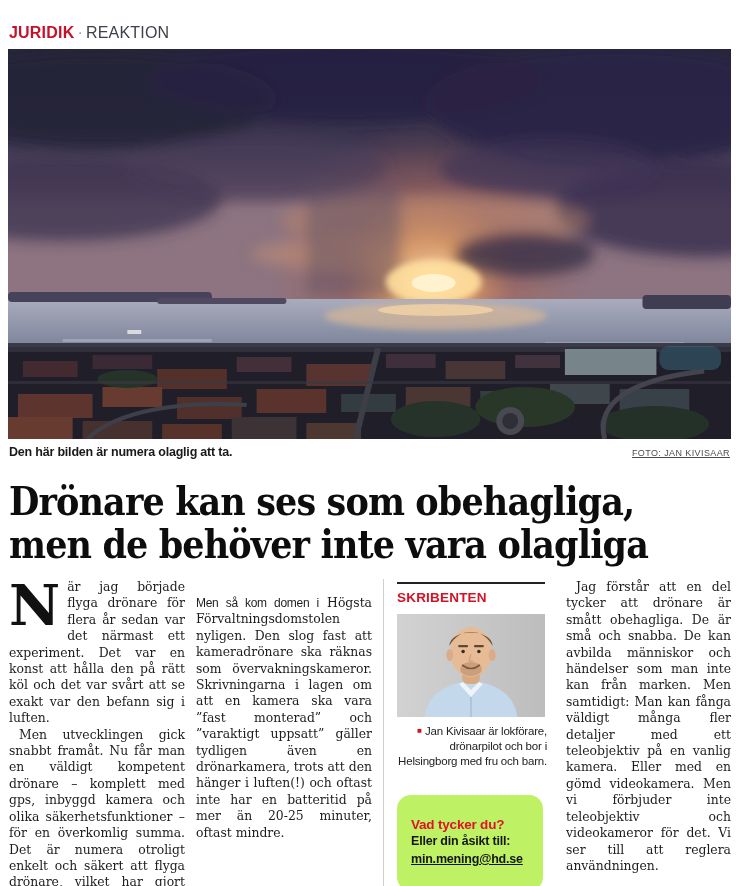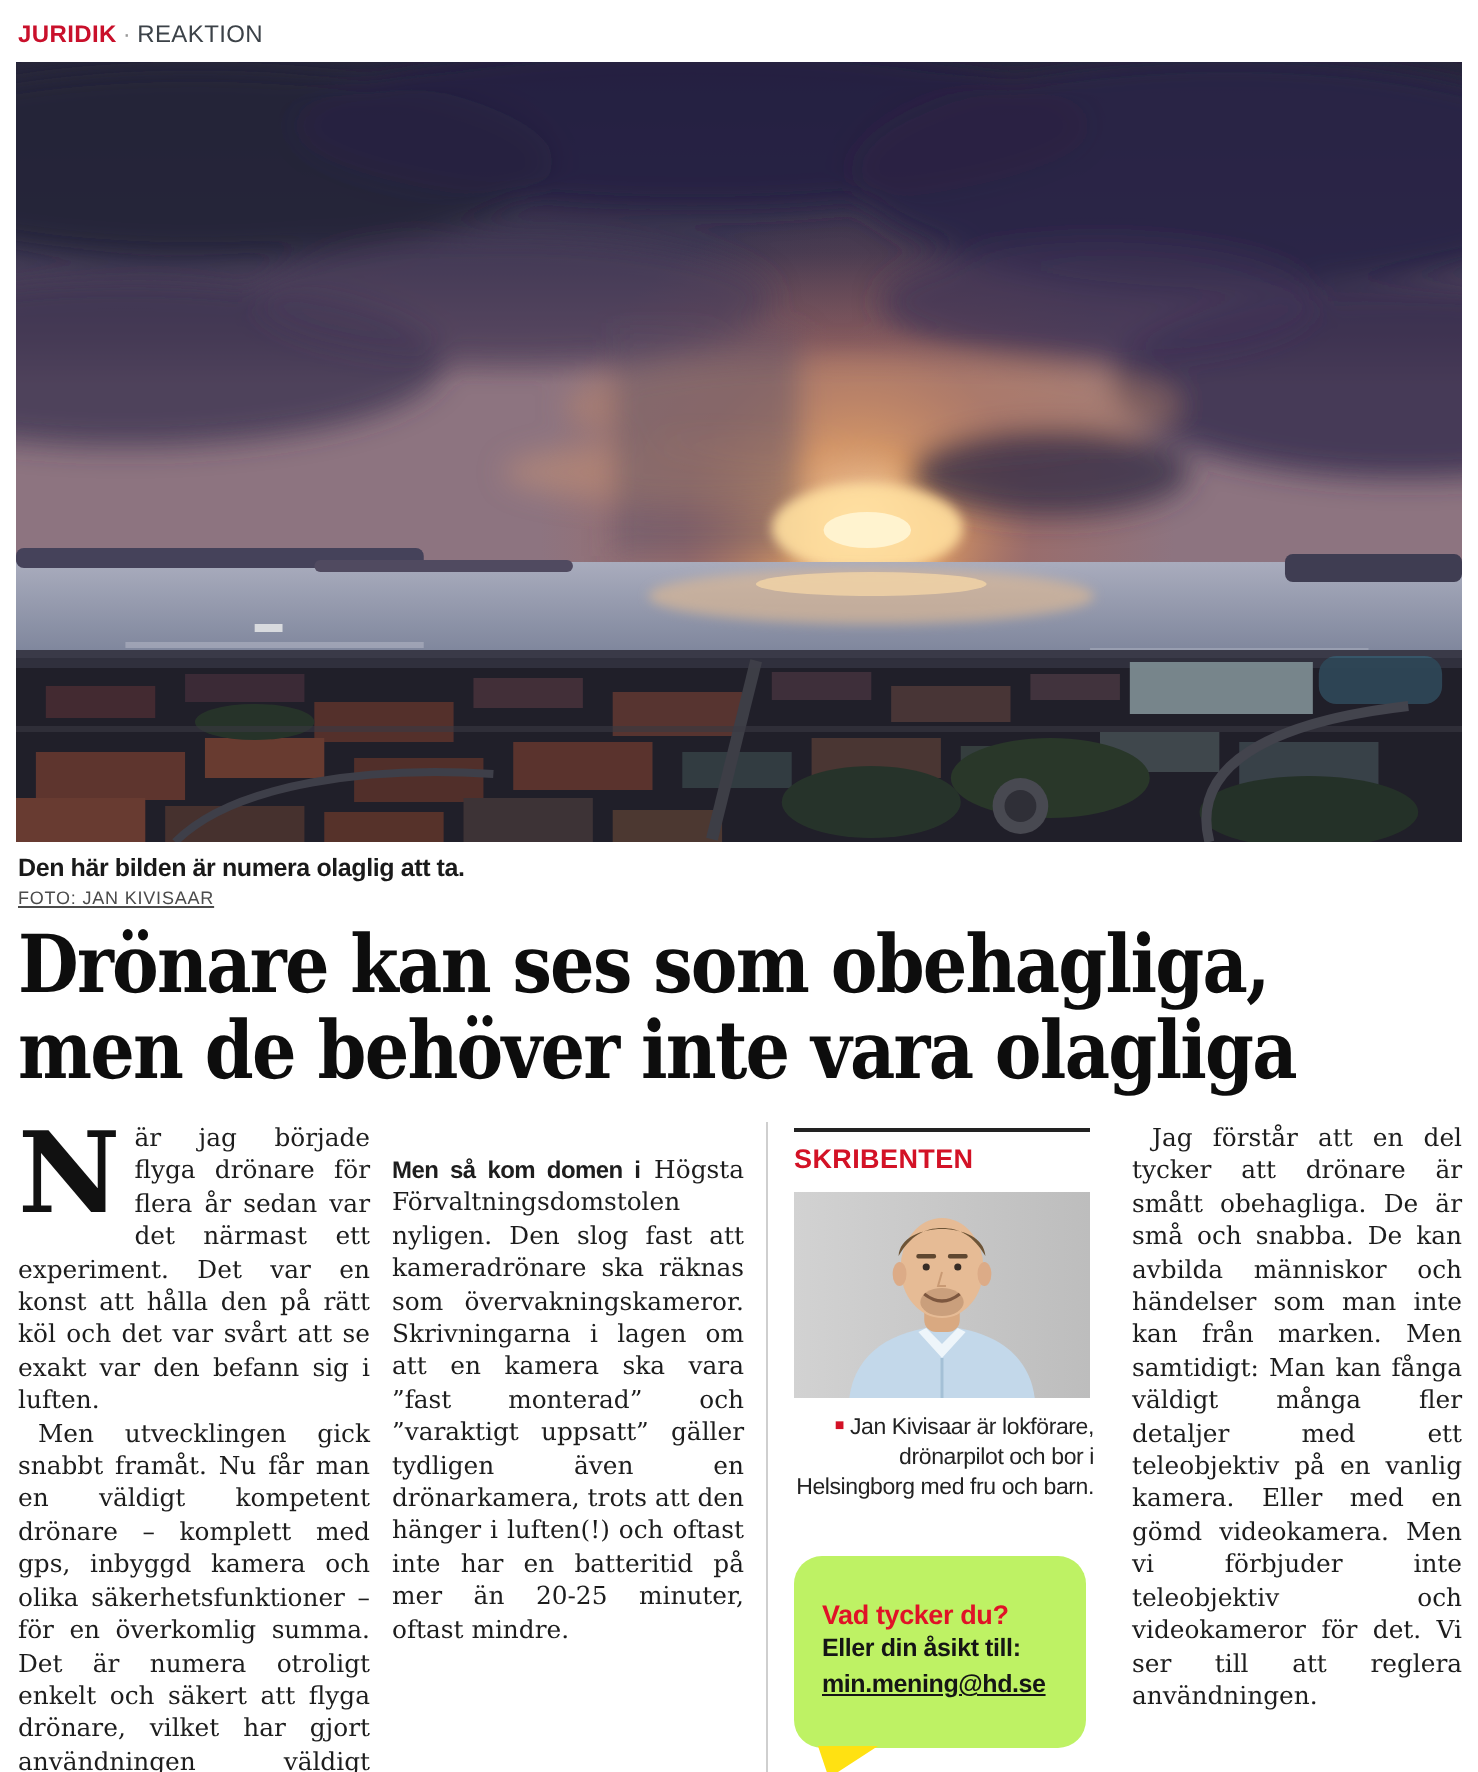--- a/index.html
+++ b/index.html
@@ -2,45 +2,45 @@
 <html lang="sv"><head>
 <meta charset="utf-8">
 <style>
   * { margin:0; padding:0; box-sizing:border-box; }
   html,body { width:739px; background:#ffffff; }
   body { font-family:"DejaVu Serif", serif; color:#1d1d1d; position:relative; height:886px; overflow:hidden; }
 
   .page { padding:8px 8px 0 8px; }
 
   
-  .kicker { font-family:"Liberation Sans", sans-serif; font-size:12px; font-weight:bold; letter-spacing:.2px; margin:2px 0 7px 1px; }
+  .kicker { font-family:"Liberation Sans", sans-serif; font-size:16px; font-weight:bold; letter-spacing:.2px; margin:16px 0 7px 1px; }
   .kicker .section { color:#c9102b; }
   .kicker .sep { color:#9a9a9a; font-weight:normal; padding:0 3px; }
   .kicker .topic { color:#3c4248; font-weight:normal; }
 
   
   .hero { width:723px; height:390px; position:relative; overflow:hidden; background:#262437; }
   .hero svg { display:block; width:100%; height:100%; }
 
-  .caption-row { display:flex; justify-content:space-between; align-items:flex-start; padding:6px 1px 0 1px; height:26px;flex-direction:column; }
+  .caption-row { display:flex; justify-content:space-between; align-items:flex-start; padding:6px 1px 0 1px; height:26px; }
   .caption { font-family:"Liberation Sans", sans-serif; font-weight:bold; font-size:12.5px; color:#1a1a1a; letter-spacing:-.2px; }
   .credit { font-family:"Liberation Sans", sans-serif; font-size:9px; color:#4b4b4b; letter-spacing:.4px; padding-top:3px;text-decoration:underline; }
 
   
   .headline { margin:14px 0 10px 1px; color:#0d0d0d; }
   .headline .hl-line { font-family:"DejaVu Serif", serif; font-weight:bold; font-size:40px; line-height:43px; letter-spacing:-1px; white-space:nowrap; transform:scaleX(.875); transform-origin:left center; }
 
   
   .cols { display:flex; padding:4px 0 0 1px; gap:11px; align-items:stretch; }
   .col { font-size:12.4px; line-height:16.4px; text-align:justify; color:#1d1d1d; }
   .col-body { width:176px; flex:0 0 auto; }
   .col p { margin:0; }
   .col p.indent { text-indent:10px; }
   .col p.block-gap { margin-top:16px; }
-  .lead-in { font-family:"Liberation Sans", sans-serif; font-weight:bold; font-size:12px; letter-spacing:-.3px; }
+  .lead-in { font-family:"Liberation Sans", sans-serif; font-weight:normal; font-size:12px; letter-spacing:-.3px; }
   .dropcap { float:left; font-family:"DejaVu Serif", serif; font-weight:bold; font-size:56px; line-height:48px; padding:2px 7px 0 0; color:#111; }
 
   
   .sidebar { width:172px; flex:0 0 auto; border-left:1px solid #cfcfcf; padding-left:13px; }
   .sb-rule { border-top:2px solid #222; margin:3px 0 6px 0; width:148px; }
   .sb-heading { font-family:"Liberation Sans", sans-serif; font-weight:bold; font-size:13.5px; color:#d31226; letter-spacing:.2px; margin-bottom:9px; }
   .portrait { width:148px; height:103px; background:#c8c8c8; overflow:hidden; }
   .portrait svg { display:block; width:100%; height:100%; }
   .sb-caption { font-family:"Liberation Sans", sans-serif; font-size:11.5px; line-height:15px; color:#222; margin-top:6px; text-align:right; width:150px; letter-spacing:-.2px; }
   .sq-bullet { color:#d31226; font-size:8px; vertical-align:2px; padding-right:3px; }

